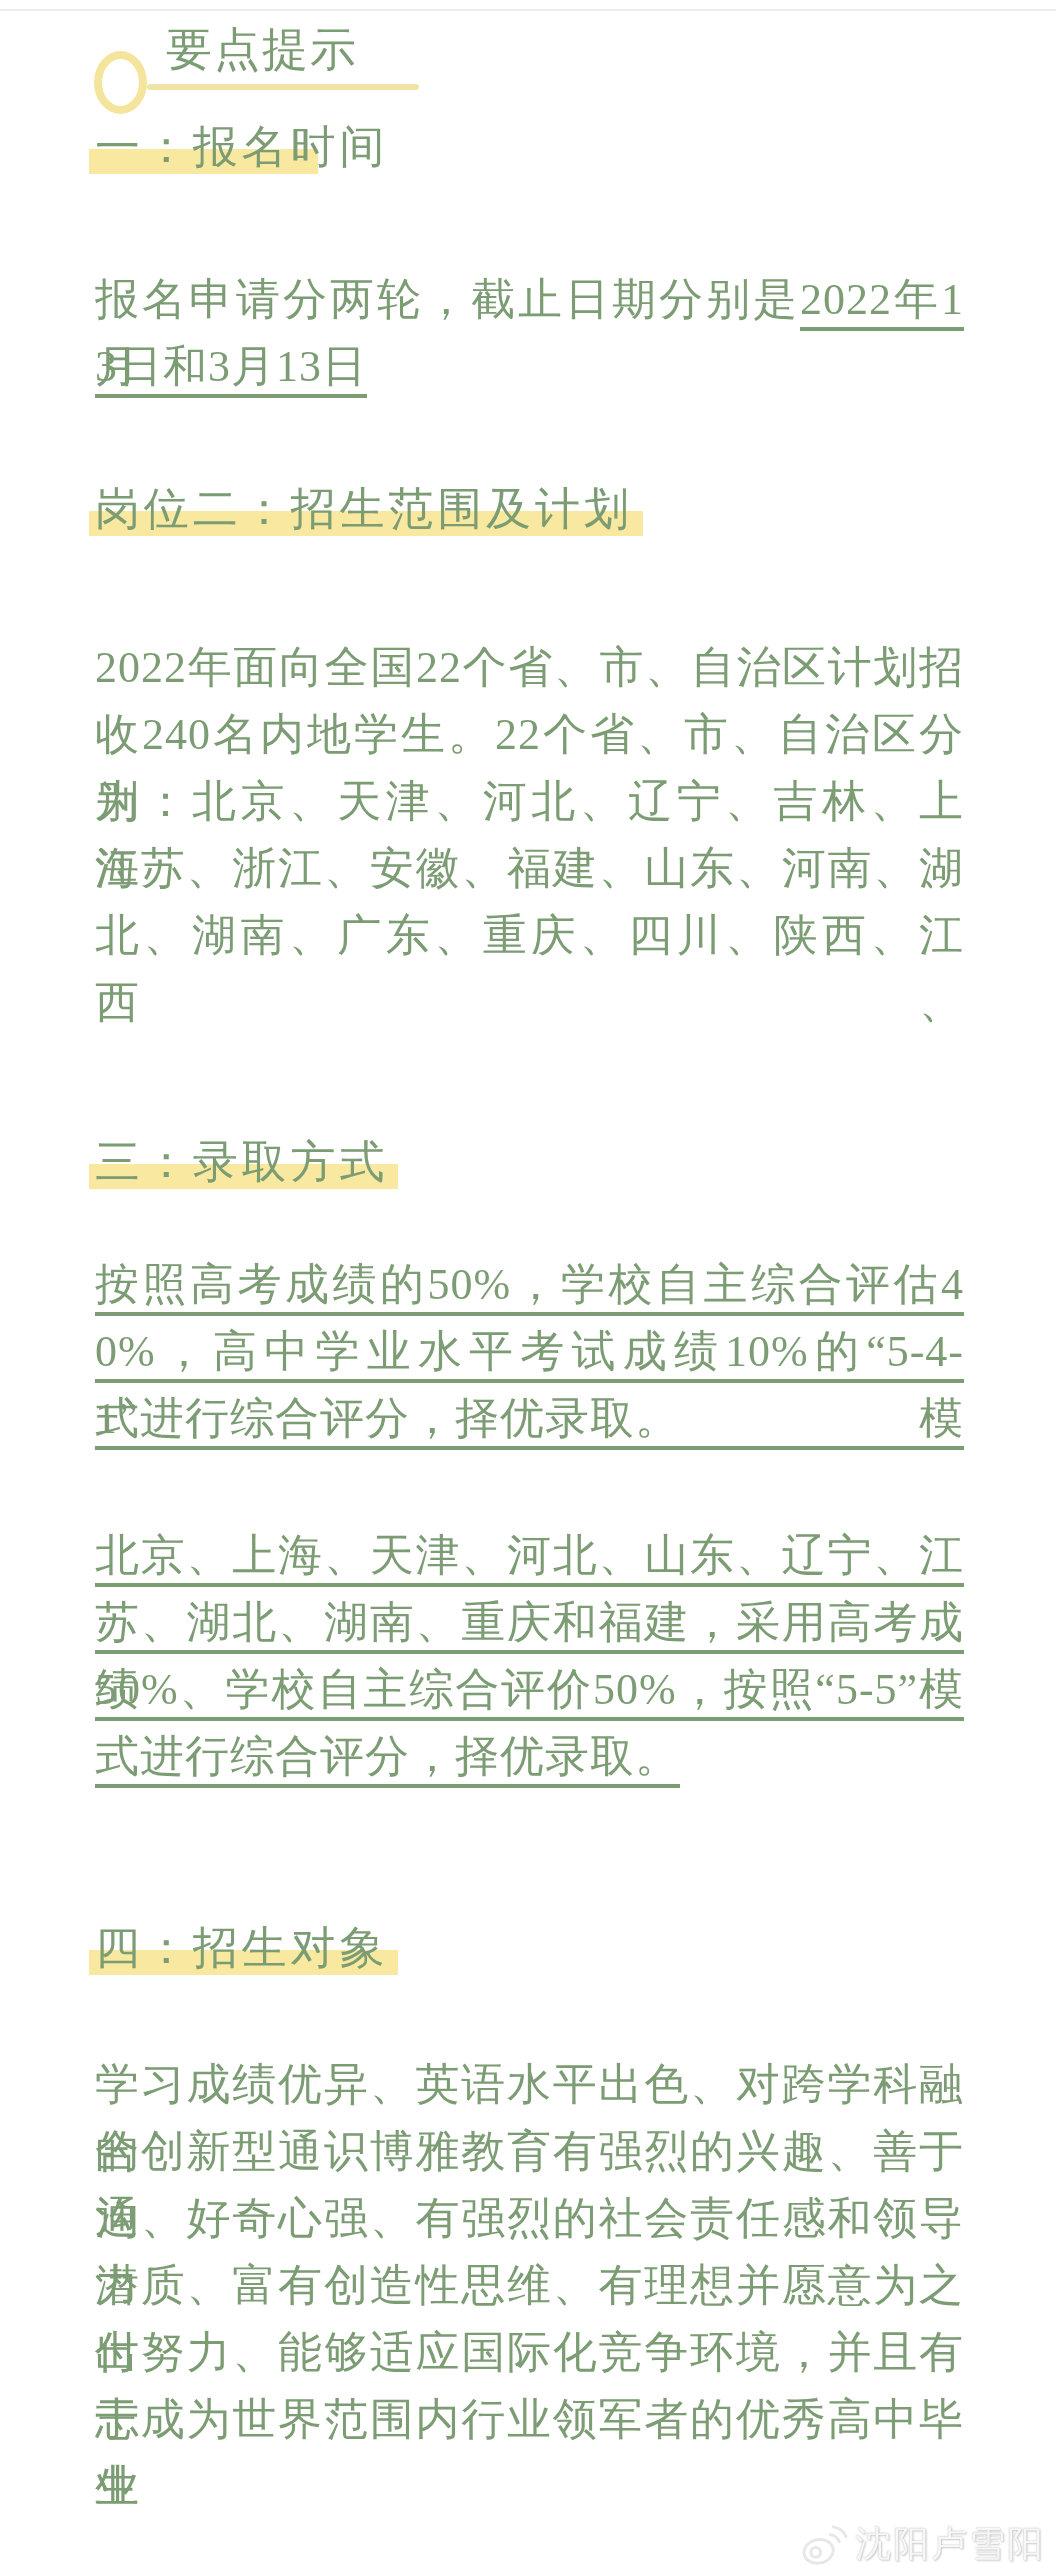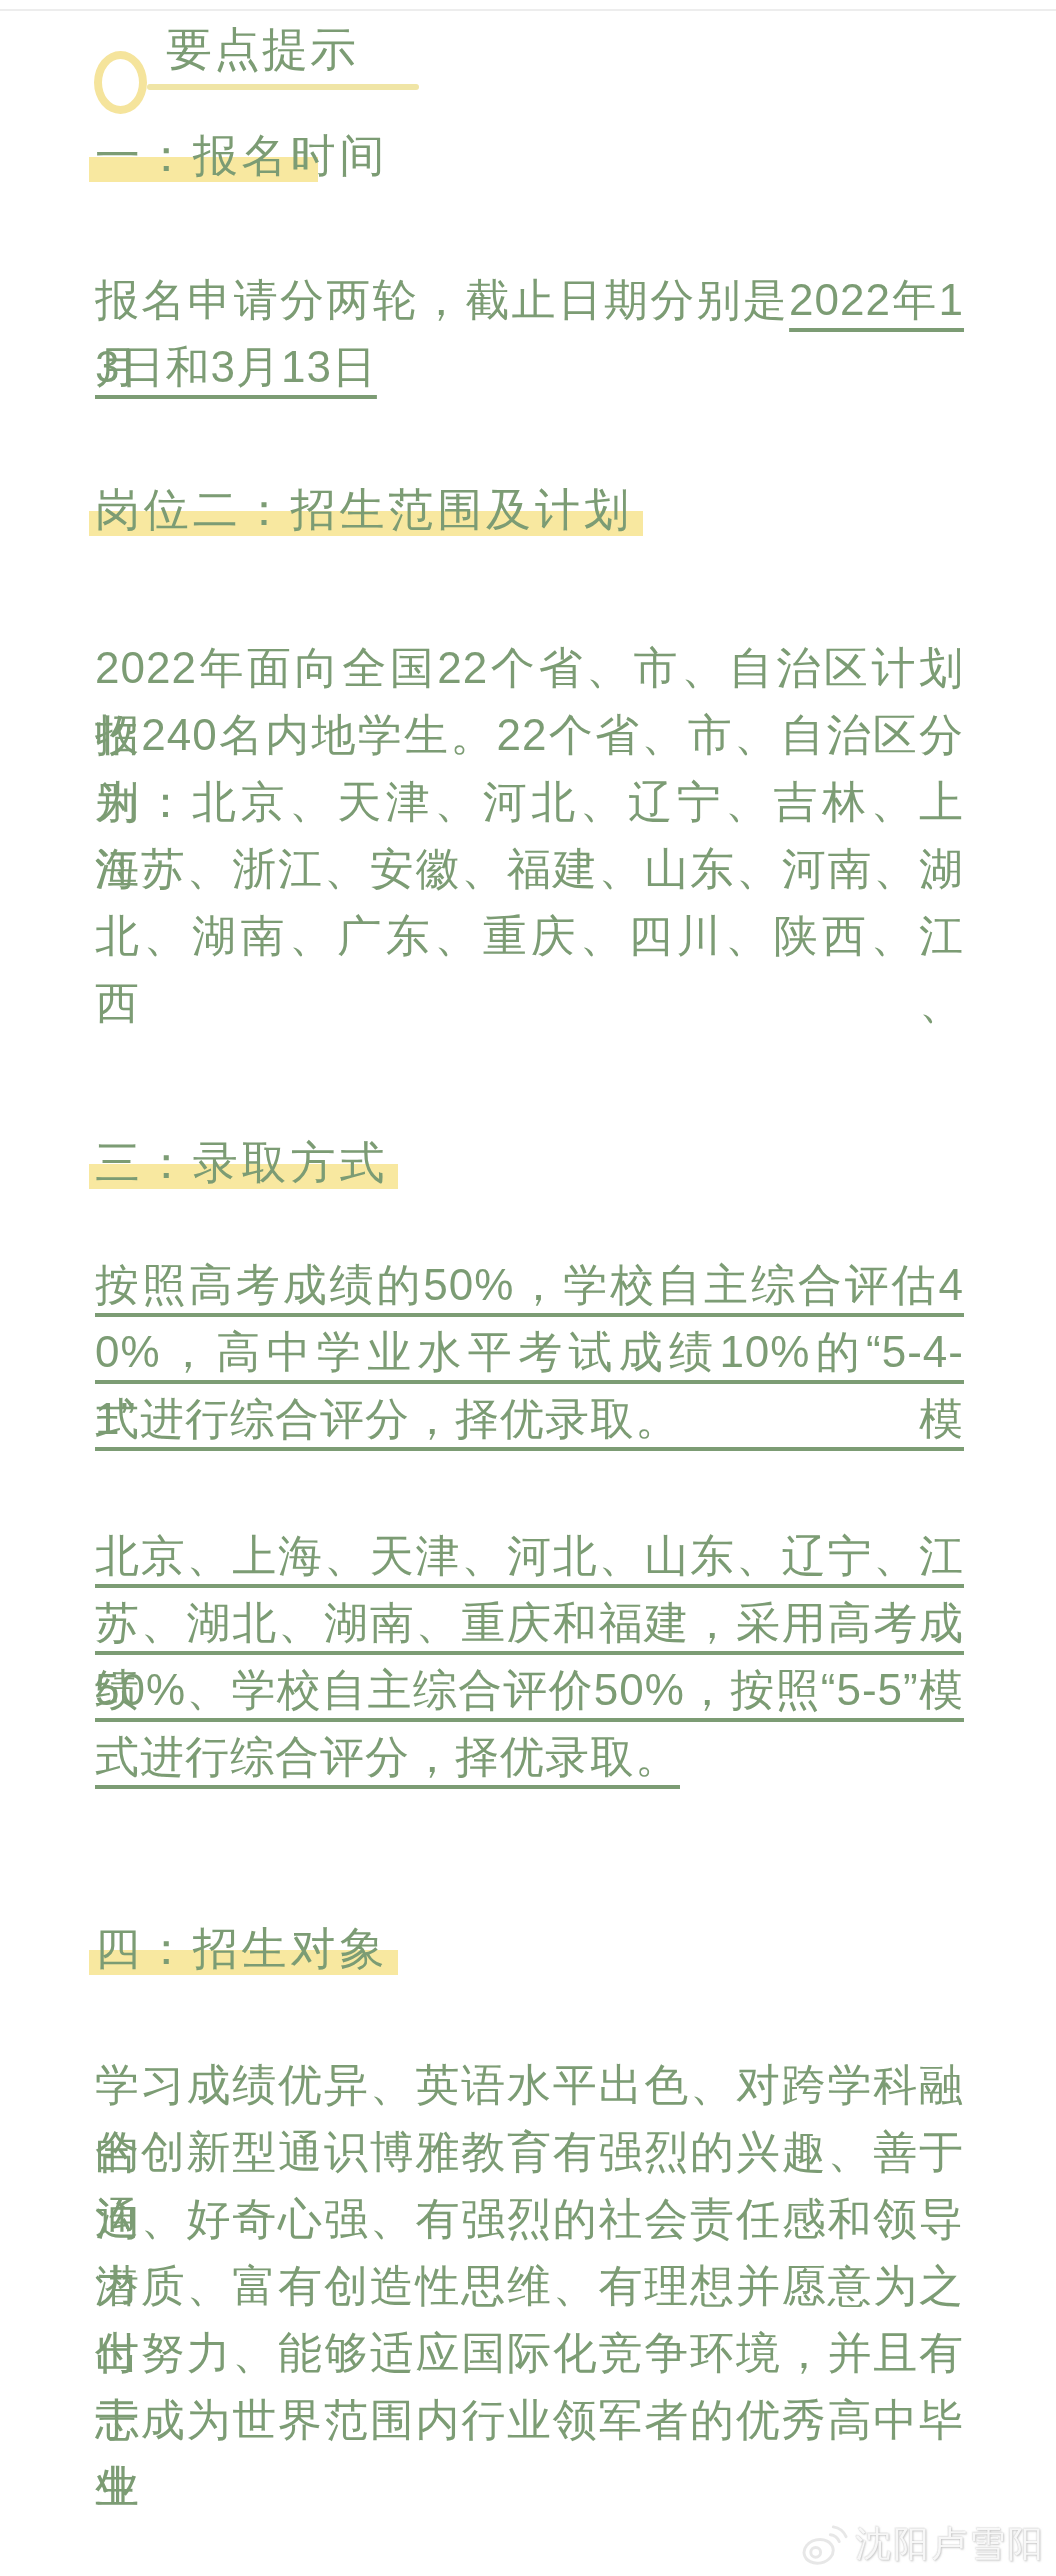--- a/index.html
+++ b/index.html
@@ -1,21 +1,21 @@
 <!DOCTYPE html>
 <html><head>
 <meta charset="utf-8">
 <style>
   html,body{margin:0;padding:0;background:#ffffff;}
   #page{
     position:relative;
     width:1057px;height:2576px;
     background:#ffffff;
     overflow:hidden;
-    font-family:Liberation Sans, sans-serif;
+    font-family:Liberation Serif, serif;
     color:#7c9c74;
   }
   .top-line{
     position:absolute;left:0;top:8.8px;width:1057px;height:2px;
     background:#ededed;
   }
   
   .title-underline{
     position:absolute;left:147px;top:84px;width:272px;height:5.9px;
     background:#f0e5a6;border-radius:2.9px;
@@ -32,21 +32,21 @@
   
   .sec-h{
     position:absolute;left:89px;
     padding:0 9.8px 0 5.9px;
     font-size:45px;letter-spacing:3.9px;line-height:53px;height:53px;
     white-space:nowrap;font-weight:500;
     background-image:linear-gradient(180deg, rgba(0,0,0,0) 52%, #f8e8a0 52%);
     background-repeat:no-repeat;background-size:100% 100%;
   }
   .sec-h.hl-short{background-size:calc(100% - 80px) 100%;}
-  .h1{top:121px;margin-top:8px;}
+  .h1{top:121px;}
   .h2{top:483px;}
   .h3{top:1104px;margin-top:32px;}
   .h4{top:1906px;margin-top:16px;}
   
   .para{
     position:absolute;left:95px;width:869px;
     font-size:44px;letter-spacing:1px;
   }
   .p-s1{top:266px;}
   .p-s2{top:634px;}

